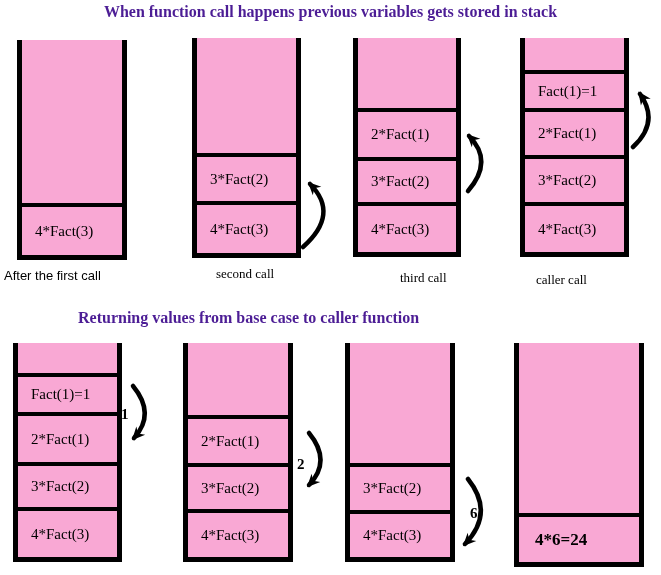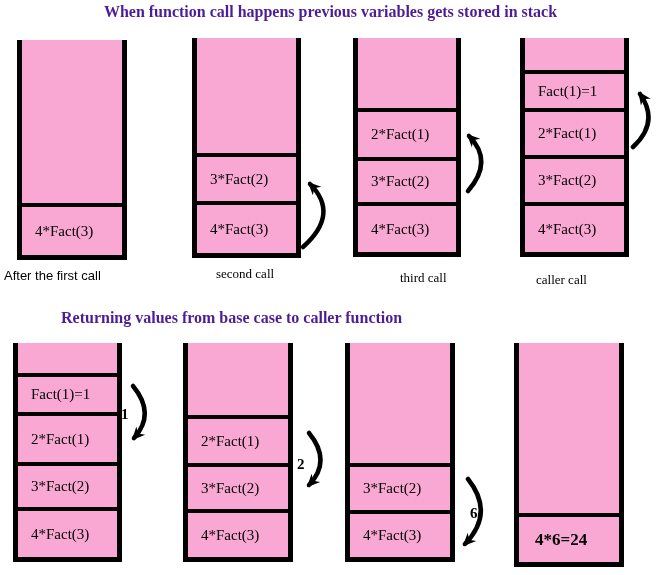--- a/index.html
+++ b/index.html
@@ -24,21 +24,21 @@
     color: #4c1d95;
     white-space: nowrap;
   }
   .title.top {
     left: 0;
     right: 0;
     top: 3px;
     text-align: center;
   }
   .title.bottom {
-    left: 61px;
+    left: 78px;
     top: 309px;
   }
   .stack {
     position: absolute;
     border-left: 5px solid #000000;
     border-right: 5px solid #000000;
     border-bottom: 5px solid #000000;
     box-sizing: border-box;
     background: #f9a8d4;
   }
@@ -137,21 +137,21 @@
     <div class="cell" style="top:166px; height:48px;">4*Fact(3)</div>
   </div>
   <div class="return-label" style="left:297px; top:456px;">2</div>
 
   <div class="stack" style="left:345px; top:343px; width:110px; height:219px;">
     <div class="cell" style="top:120px; height:47px;">3*Fact(2)</div>
     <div class="cell" style="top:167px; height:47px;">4*Fact(3)</div>
   </div>
   <div class="return-label" style="left:470px; top:505px;">6</div>
 
-  <div class="stack" style="left:514px; top:343px; width:110px; height:224px;">
+  <div class="stack" style="left:514px; top:343px; width:130px; height:224px;">
     <div class="cell result" style="top:170px; height:49px;">4*6=24</div>
   </div>
 
   <svg class="arrow-layer" viewBox="0 0 661 575" xmlns="http://www.w3.org/2000/svg">
     <defs>
       <marker id="ah" markerUnits="userSpaceOnUse" markerWidth="16" markerHeight="16" refX="11" refY="7" orient="auto">
         <path d="M1,1 L14,7 L1,13 L5,7 z" fill="#000000"></path>
       </marker>
     </defs>
 

